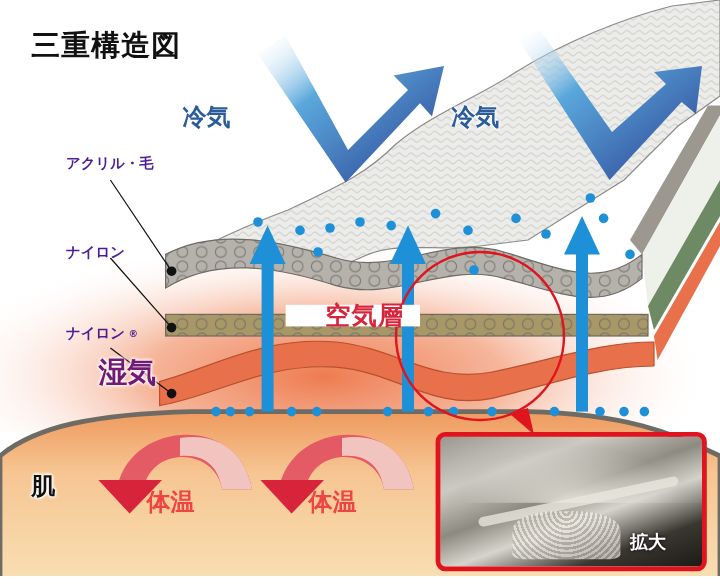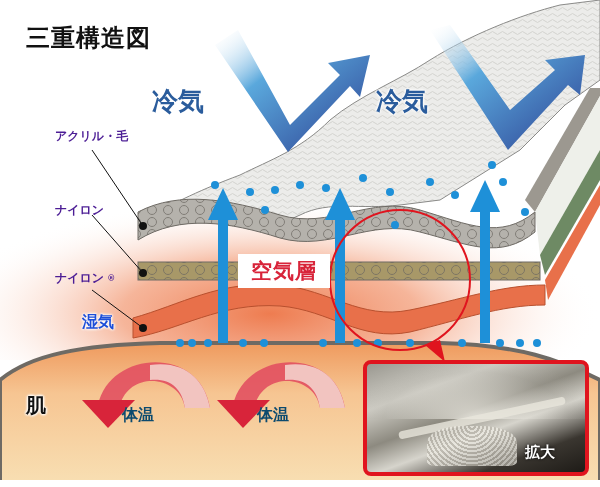--- a/index.html
+++ b/index.html
@@ -1,25 +1,25 @@
 <!DOCTYPE html>
 <html><head>
 <meta charset="utf-8">
 <style>
   html, body { margin: 0; padding: 0; background: #ffffff; }
   body { width: 600px; height: 487px; position: relative; overflow: hidden; font-family: "DejaVu Sans", sans-serif; }
   .abs { position: absolute; }
   .title { left: 26px; top: 22px; font-size: 24px; font-weight: bold; color: #111; letter-spacing: 1px; }
-  .cold { font-size: 26px; font-weight: bold; color: #2a5c9c; text-shadow: 0 0 3px #fff, 0 0 3px #fff, 0 0 3px #fff; }
+  .cold { font-size: 20px; font-weight: bold; color: #2a5c9c; text-shadow: 0 0 3px #fff, 0 0 3px #fff, 0 0 3px #fff; }
   .layer-label { font-size: 12px; font-weight: bold; color: #4c1d95; white-space: nowrap; }
   .reg { font-size: 8px; vertical-align: middle; margin-left: 3px; }
-  .moisture { left: 82px; top: 312px; font-size: 16px; font-weight: bold; color: #1d4ed8; text-shadow: 0 0 3px #fff, 0 0 3px #fff, 0 0 3px #fff; }
-  .airlayer { left: 238px; top: 254px; width: 92px; height: 34px; background: #fff; display: flex; align-items: center; justify-content: center; font-size: 21px; font-weight: bold; color: #d8243a; letter-spacing: 1px; }
+  .moisture { left: 82px; top: 294px; font-size: 24px; font-weight: bold; color: #701a75; text-shadow: 0 0 3px #fff, 0 0 3px #fff, 0 0 3px #fff; }
+  .airlayer { left: 238px; top: 254px; width: 92px; height: 18px; background: #fff; display: flex; align-items: center; justify-content: center; font-size: 21px; font-weight: bold; color: #d8243a; letter-spacing: 1px; padding-left: 20px; }
   .skin-label { left: 26px; top: 392px; font-size: 20px; font-weight: bold; color: #111; text-shadow: 0 0 3px #fff, 0 0 3px #fff, 0 0 3px #fff, 0 0 3px #fff; }
-  .heat { font-size: 16px; font-weight: bold; color: #0c4a6e; }
+  .heat { font-size: 20px; font-weight: bold; color: #ef4444; }
   .zoombox { left: 363px; top: 360px; width: 218px; height: 108px; border: 4px solid #e0141e; border-radius: 8px; overflow: hidden;
     background: linear-gradient(160deg, #9a9890 0%, #cfcdc5 25%, #8d8a80 45%, #d6d4cc 60%, #3a3630 80%, #1e1b17 100%); }
   .zoombox .fiber1 { position:absolute; left: 30px; top: 50px; width: 170px; height: 8px; background: #e8e6dc; transform: rotate(-12deg); border-radius: 4px; opacity: .8; }
   .zoombox .knit { position:absolute; left: 60px; top: 62px; width: 90px; height: 40px; background: repeating-radial-gradient(circle at 50% 0, #f0eee6 0 2px, #b8b4aa 2px 4px); opacity: .7; border-radius: 40% 40% 10% 10%; }
   .zoombox .fuzz { position:absolute; left: 0; top: 0; width: 100%; height: 55px; background: radial-gradient(ellipse at 50% 100%, rgba(240,238,230,.8), rgba(180,178,170,.2) 60%, transparent 80%); }
   .zoom-label { right: 30px; bottom: 10px; font-size: 15px; font-weight: bold; color: #fff; text-shadow: 0 0 3px #000; position: absolute; }
 </style>
 </head>
 <body>
 

